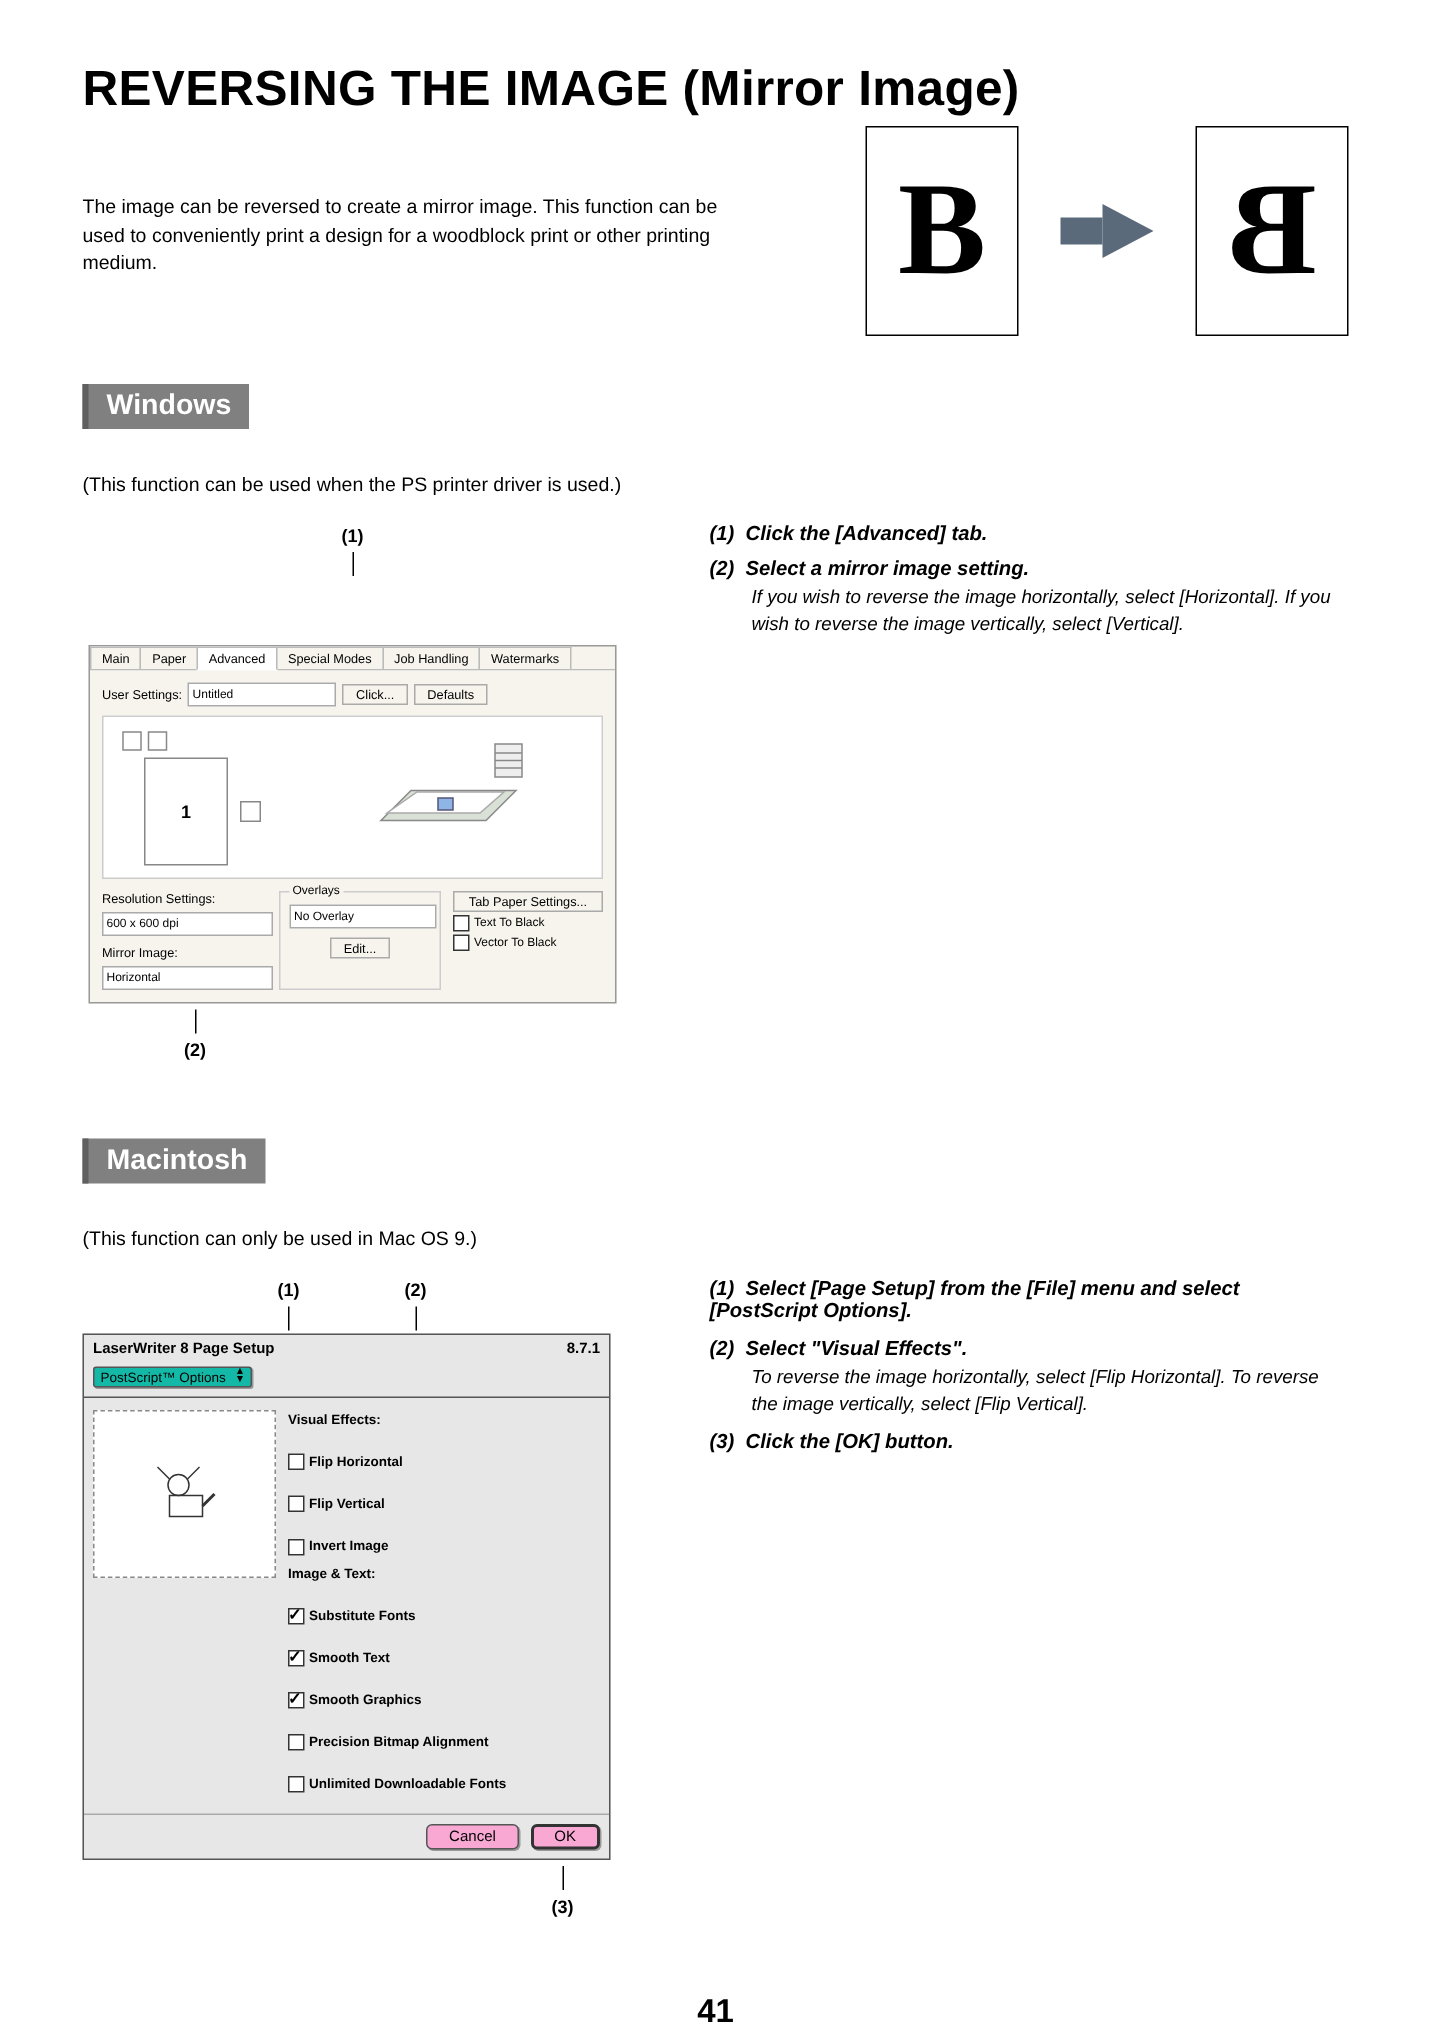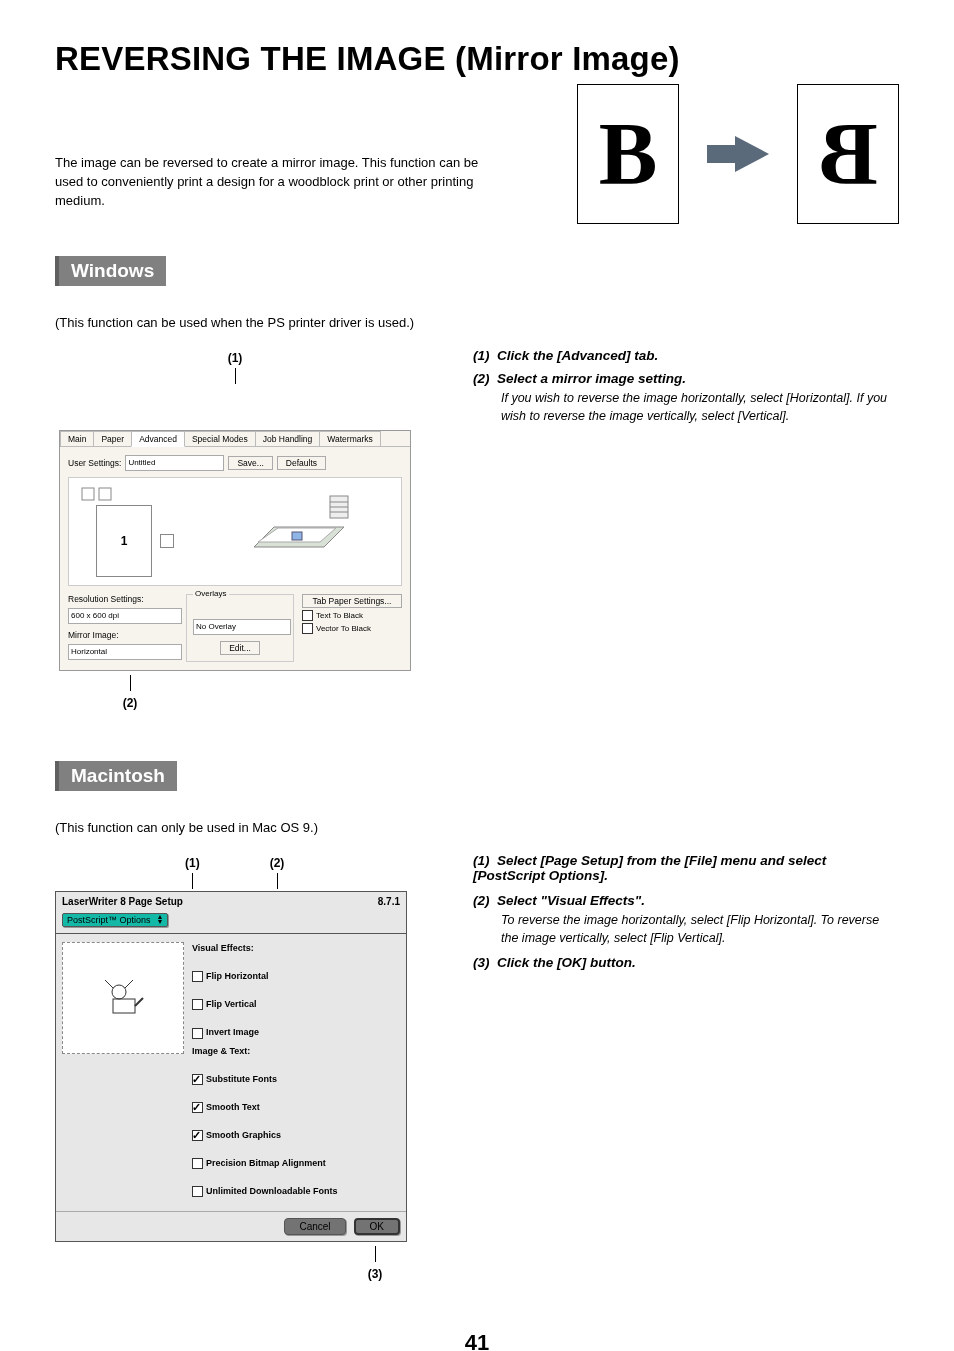--- a/index.html
+++ b/index.html
@@ -17,21 +17,21 @@
     margin: 0 0 12px 0;
     letter-spacing: 0.2px;
   }
   .intro {
     font-size: 13px;
     line-height: 1.45;
     max-width: 430px;
   }
   .top-area {
     display: flex;
-    align-items: flex-end;
+    align-items: center;
     gap: 20px;
     margin-bottom: 18px;
   }
   .example-block {
     display: flex;
     align-items: center;
     gap: 28px;
     margin-left: auto;
     margin-top: -6px;
   }
@@ -146,21 +146,21 @@
     display:flex; gap:8px; padding:6px;
     border:1px solid #ccc; background:#fff; height:95px;
     align-items:center;
   }
   .win-left-prev { width:120px; display:flex; flex-direction:column; align-items:center; gap:2px;}
   .win-left-prev .page { width:54px; height:70px; border:1px solid #888; background:#fff; display:flex; align-items:center; justify-content:center; font-size:12px; font-weight:bold;}
   .win-right-prev { flex:1; display:flex; align-items:center; justify-content:center; }
   .win-bottom {
     display:flex; gap:8px; margin-top:8px; font-size:8.5px;
   }
-  .win-group { border:1px solid #ccc; padding:20px 6px 6px 6px; position:relative; flex:1;}
+  .win-group { border:1px solid #ccc; padding:4px 6px 6px 6px; position:relative; flex:1;}
   .win-select { border:1px solid #aaa; background:#fff; height:14px; width:100%; margin-top:4px; font-size:8px;}
   .win-check { font-size:8px; display:block; margin-top:2px;}
   .callout-top { text-align:center; }
   
   .mac-area { position: relative; width: 360px; }
   .mac-callouts-top { display:flex; gap:70px; margin-left:130px; margin-bottom:2px;}
   .mac-dialog {
     border:1px solid #555;
     background:#e7e7e7;
     width:350px;
@@ -182,21 +182,21 @@
   }
   .mac-select .arrows { margin-left:6px; font-size:7px; line-height:0.7;}
   .mac-body { display:flex; padding:8px 6px; gap:8px; }
   .mac-preview { width:120px; height:110px; border:1px dashed #888; display:flex; align-items:center; justify-content:center; background:#fff;}
   .mac-opts { flex:1; font-size:9px; font-weight:bold; line-height:1.35;}
   .mac-opts .grp { margin-bottom:6px; }
   .mac-opts label { display:block;margin-top:16px; }
   .mac-chk { display:inline-block; width:9px; height:9px; border:1px solid #333; margin-right:3px; vertical-align:middle; position:relative; background:#fff;}
   .mac-chk.checked::after{content:"✓"; position:absolute; top:-3px; left:-1px; font-size:11px;}
   .mac-buttons { display:flex; justify-content:flex-end; gap:8px; padding:6px; border-top:1px solid #aaa;}
-  .mac-btn { border:1px solid #555; border-radius:4px; padding:1px 14px; font-size:10px; background:#737373; box-shadow:1px 1px 0 #999;text-align:center;}
+  .mac-btn { border:1px solid #555; border-radius:4px; padding:1px 14px; font-size:10px; background:#f9a8d4; box-shadow:1px 1px 0 #999;text-align:center;}
   .mac-btn.primary { border:2px solid #333; }
   .page-no { text-align:center; font-size:22px; font-weight:bold; margin-top:48px;}
   .pointer-line { display:block; width:1px; height:16px; background:#000; margin:2px auto 0 auto;}
   .pointer-line-up { display:block; width:1px; height:16px; background:#000; margin:0 auto 2px auto;}
   .callout-below { text-align:center; margin-top:4px;}
   
   .tiny-icon { display:inline-block; width:12px; height:12px; border:1px solid #888; background:#fff; margin-left:4px;}
 </style>
 </head>
 <body>
@@ -237,21 +237,21 @@
         <div class="win-tab">Paper</div>
         <div class="win-tab active">Advanced</div>
         <div class="win-tab">Special Modes</div>
         <div class="win-tab">Job Handling</div>
         <div class="win-tab">Watermarks</div>
       </div>
       <div class="win-body">
         <div class="win-row">
           <span>User Settings:</span>
           <div class="win-input" style="max-width:95px; padding-left:2px; font-size:8px; line-height:14px;">Untitled</div>
-          <button class="win-btn">Save...</button>
+          <button class="win-btn">Click...</button>
           <button class="win-btn">Defaults</button>
         </div>
         <div class="win-preview-area">
           <div class="win-left-prev">
             <div style="font-size:8px; align-self:flex-start; margin-left:6px;">
               <svg width="34" height="14">
                   <rect x="1" y="1" width="12" height="12" fill="#fff" stroke="#888"></rect>
                   <rect x="18" y="1" width="12" height="12" fill="#fff" stroke="#888"></rect>
                 </svg>
             </div>

